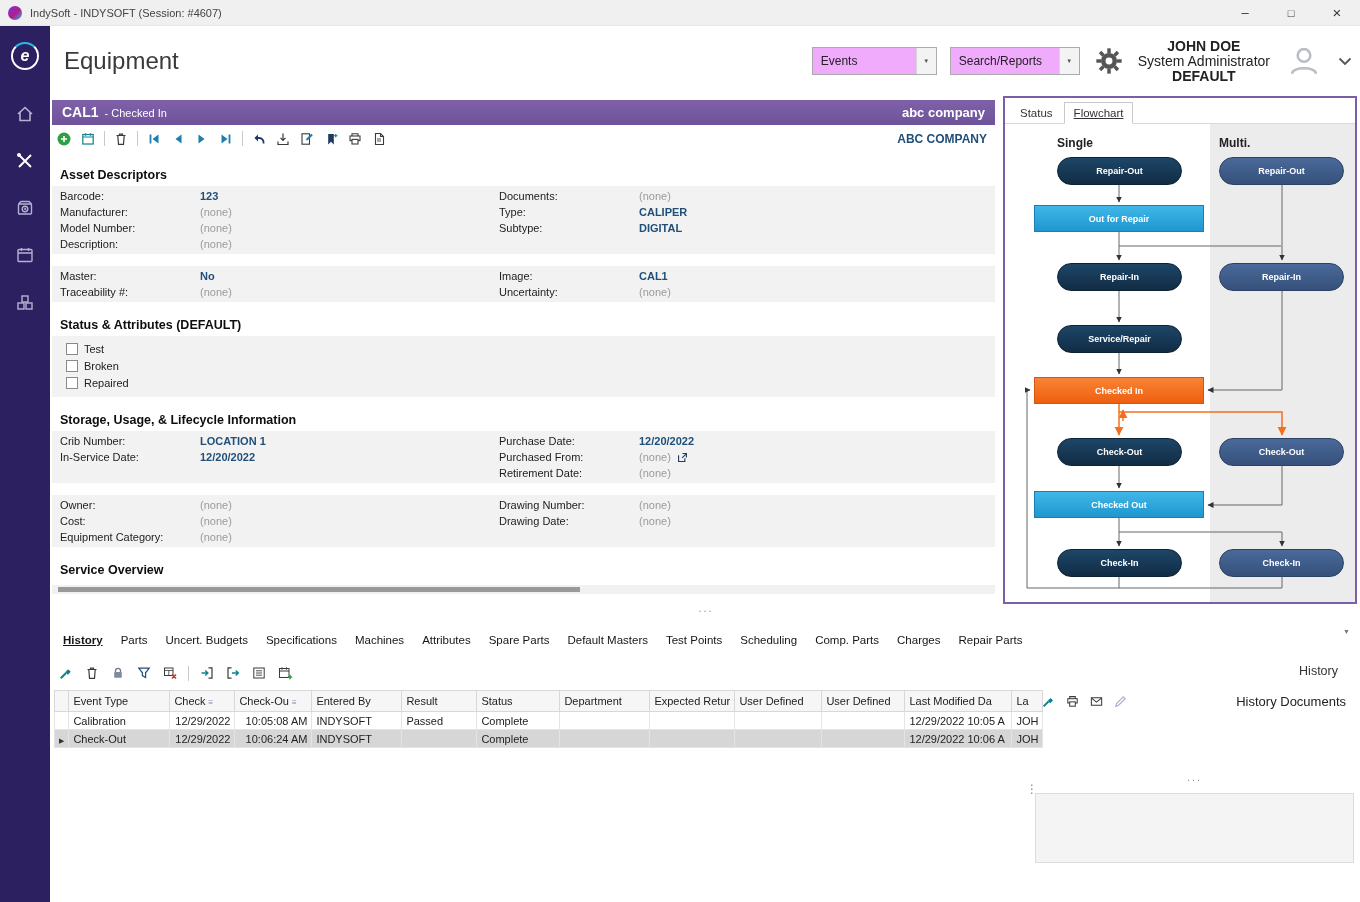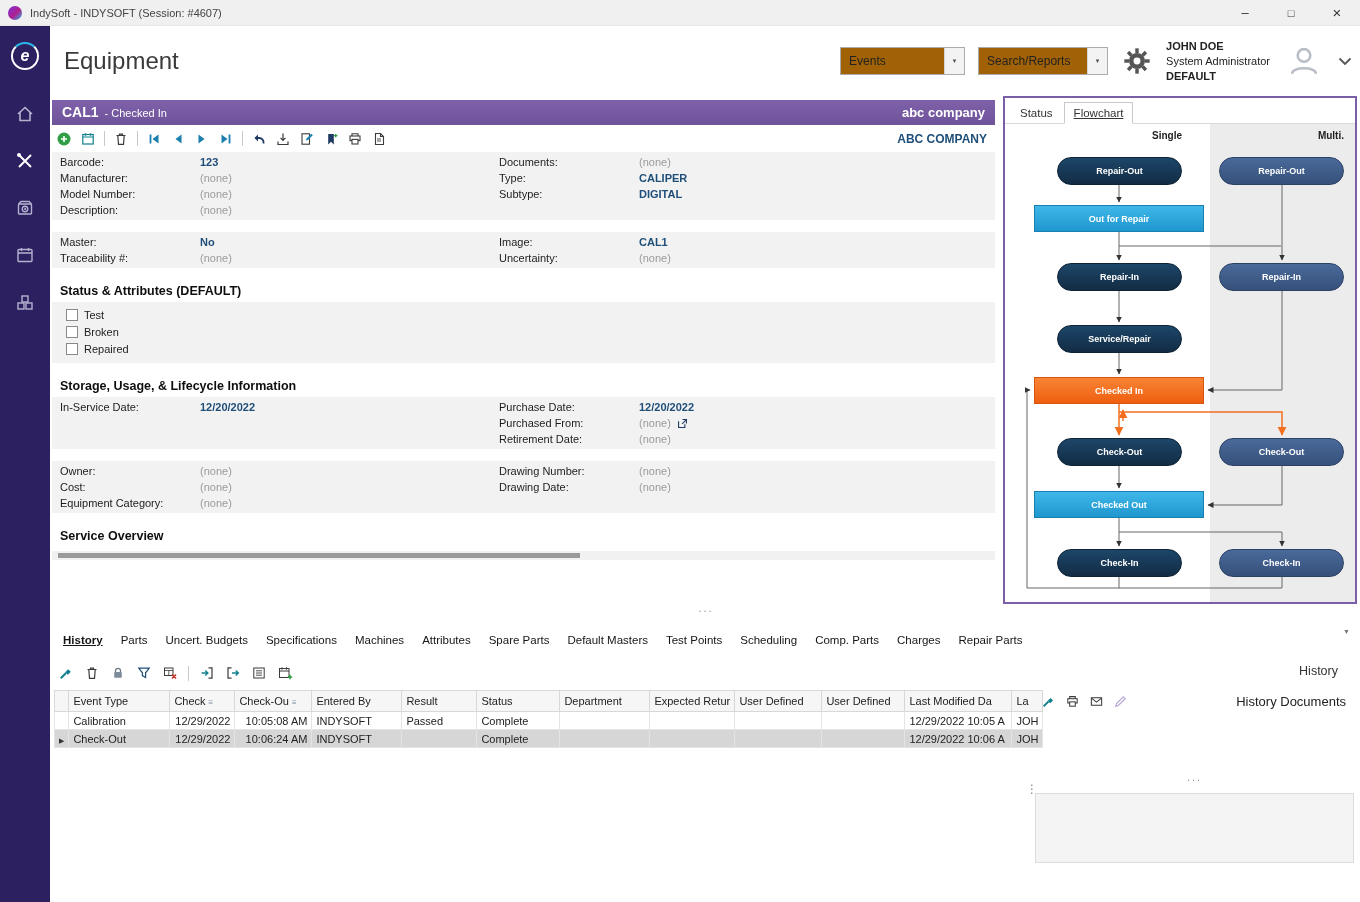--- a/index.html
+++ b/index.html
@@ -18,27 +18,27 @@
   .sidebar { position:absolute; left:0; top:26px; bottom:0; width:50px; background:#2c2060; display:flex; flex-direction:column; align-items:center; }
   .sb-logo { margin:16px 0 22px; width:28px; height:28px; border-radius:50%; border:2.5px solid #fff; border-top-color:#2ab6e8; position:relative; }
   .sb-logo::after { content:"e"; position:absolute; inset:0; text-align:center; line-height:23px; color:#fff; font-size:16px; font-weight:bold; font-style:italic; }
   .sb-item { width:50px; height:47px; display:flex; align-items:center; justify-content:center; opacity:.78; cursor:pointer; }
   .sb-item.active { opacity:1; }
 
   
   .header { position:absolute; left:50px; top:26px; right:0; height:70px; background:#fff; display:flex; align-items:center; }
   .pg-title { font-size:24px; color:#3a3a3a; margin-left:14px; font-weight:400; }
   .hdr-right { margin-left:auto; display:flex; align-items:center; gap:13px; padding-right:8px; }
-  .combo { width:125px; height:28px; border:1px solid #ababab; background:#a16207; display:flex; align-items:stretch; font-size:12px; }
+  .combo { width:125px; height:28px; border:1px solid #ababab; background:#f0abfc; display:flex; align-items:stretch; font-size:12px; }
   .combo.wide { width:130px; }
   .combo .lbl { padding:6px 8px; flex:1; white-space:nowrap; overflow:hidden; }
   .combo .dd { width:20px; border-left:1px solid #d6d6d6; background:#f3f3f3; display:flex; align-items:center; justify-content:center; }
   .combo .dd::before { content:"▼"; font-size:6px; color:#555; }
   .gear { display:flex; }
-  .user-block { text-align:left; font-size:11px; line-height:15px; color:#222; }
+  .user-block { text-align:center; font-size:14px; line-height:15px; color:#222; }
   .user-name,.user-profile { font-weight:bold; }
   .avatar,.chev { display:flex; align-items:center; }
 
   
   .main { position:absolute; left:52px; top:100px; width:943px; }
   .rec-bar { height:25px; background:linear-gradient(#7e61a8,#6f539a); color:#fff; display:flex; align-items:baseline; padding:0 10px; }
   .rec-id { font-weight:bold; font-size:14px; line-height:25px; }
   .rec-status { font-size:11px; margin-left:6px; }
   .rec-company { margin-left:auto; font-weight:bold; font-size:13px; line-height:25px; }
   .rec-toolbar { height:27px; display:flex; align-items:center; gap:8px; padding:0 4px; }
@@ -67,21 +67,21 @@
   .hscroll { margin-top:8px; height:9px; background:#f1f1f1; position:relative; }
   .hthumb { position:absolute; left:6px; top:2px; width:522px; height:5px; background:#9a9a9a; }
 
   
   .flow-panel { position:absolute; left:1003px; top:96px; width:354px; height:508px; border:2px solid #7a5fa8; background:#fff; }
   .flow-tabs { height:26px; display:flex; align-items:flex-end; padding-left:6px; gap:2px; border-bottom:1px solid #d8d8d8; }
   .ftab { font-size:11.5px; padding:4px 9px; color:#333; cursor:pointer; }
   .ftab.active { border:1px solid #c9c9c9; border-bottom:1px solid #fff; margin-bottom:-1px; text-decoration:underline; }
   .flow-area { position:absolute; left:0; top:26px; right:0; bottom:0; overflow:hidden; }
   .multi-bg { position:absolute; left:205px; top:0; right:0; bottom:0; background:#ececec; }
-  .flow-col-h { position:absolute; top:6px; width:125px; text-align:right; font-size:10px; font-weight:bold; color:#222; }
+  .flow-col-h { position:absolute; top:12px; width:125px; text-align:left; font-size:12px; font-weight:bold; color:#222; }
   .flow-svg { position:absolute; left:0; top:0; }
   .fnode { position:absolute; display:flex; align-items:center; justify-content:center; color:#fff; font-size:9px; font-weight:bold; cursor:pointer; white-space:nowrap; }
   .pill { width:125px; height:28px; border-radius:14px;text-align:right; }
   .pill.dark { background:linear-gradient(#1d4668,#122c44); border:1px solid #0e2336; }
   .pill.slate { background:linear-gradient(#4a6a9a,#36507a); border:1px solid #2b4266; }
   .rectnode { width:170px; height:27px; }
   .rectnode.blue { background:linear-gradient(#3fb7e8,#1f97cf); border:1px solid #1a7fb0; }
   .rectnode.orange { background:linear-gradient(#f98435,#ef5f10); border:1px solid #d85510; }
 
   
@@ -296,20 +296,21 @@
         <svg width="16" height="16" viewBox="0 0 16 16" fill="none" stroke="#3b3b3b" stroke-width="1.1">
           <path d="M4.5 2.5 h5 l3 3 v8 h-8 z"></path>
           <path d="M9.5 2.5 v3 h3"></path>
           <path d="M6 8 h4 M6 10 h4" stroke-width="0.9"></path>
         </svg>
       </span>
     <span class="company-caps">ABC COMPANY</span>
   </div>
 
   <div class="content">
+    <div class="sec-h">Asset Descriptors</div>
 
     <div class="band">
       <div class="band-inner">
         <div class="colA">
           <div class="frow">
               <span class="flabel">Barcode:</span>
               <span class="fval">123</span>
             </div>
           <div class="frow">
               <span class="flabel">Manufacturer:</span>
@@ -381,20 +382,24 @@
           <span class="cb" data-checked="false"></span>
           <span>Repaired</span>
         </div>
     </div>
 
     <div class="sec-h">Storage, Usage, &amp; Lifecycle Information</div>
 
     <div class="band">
       <div class="band-inner">
         <div class="colA">
+          <div class="frow">
+              <span class="flabel">Crib Number:</span>
+              <span class="fval">LOCATION 1</span>
+            </div>
           <div class="frow">
               <span class="flabel">In-Service Date:</span>
               <span class="fval">12/20/2022</span>
             </div>
         </div>
         <div class="colB">
           <div class="frow">
               <span class="flabel">Purchase Date:</span>
               <span class="fval">12/20/2022</span>
             </div>

